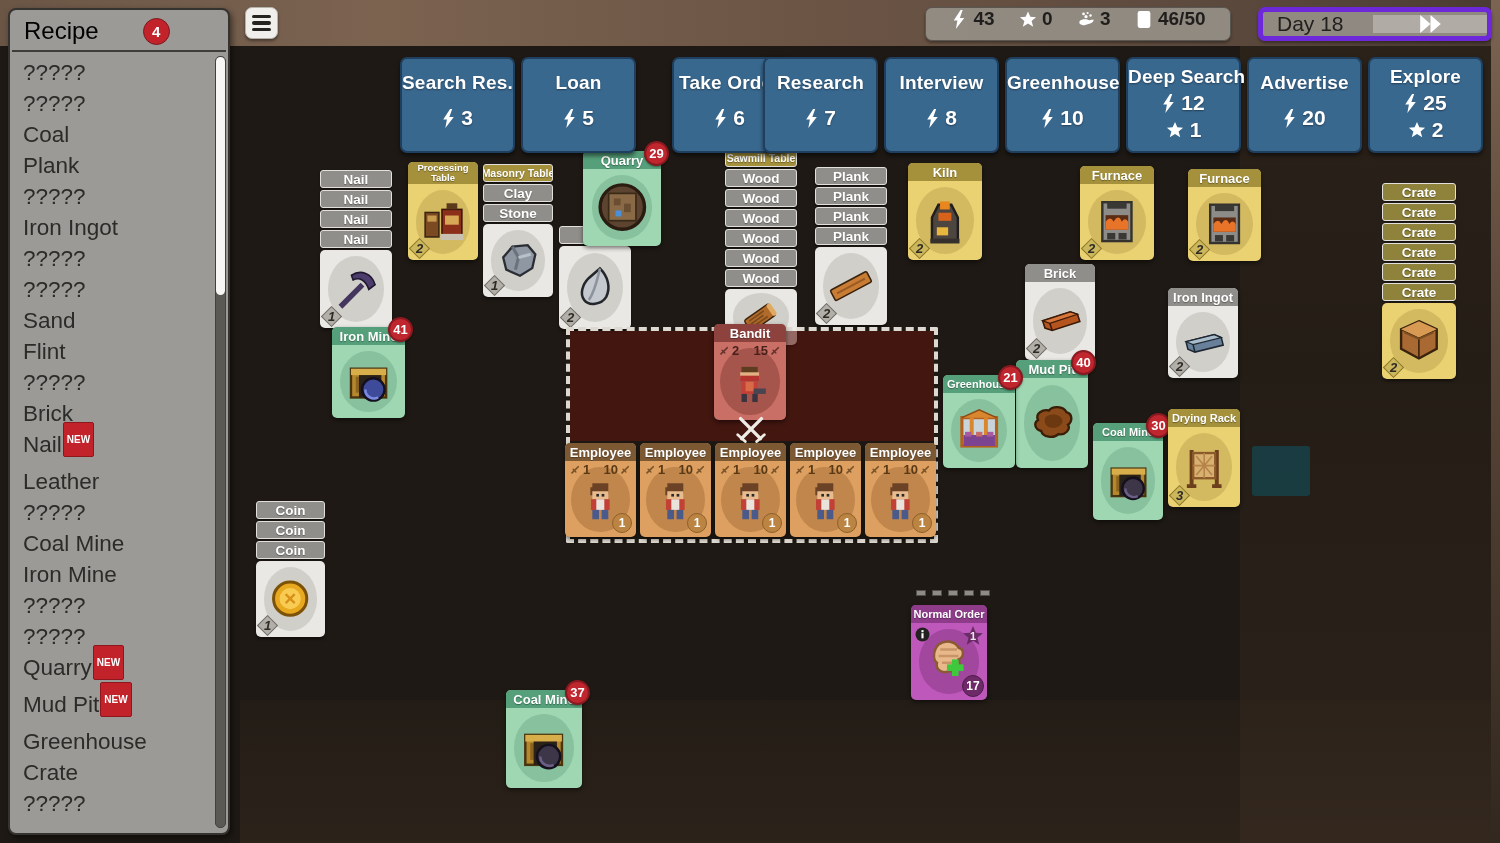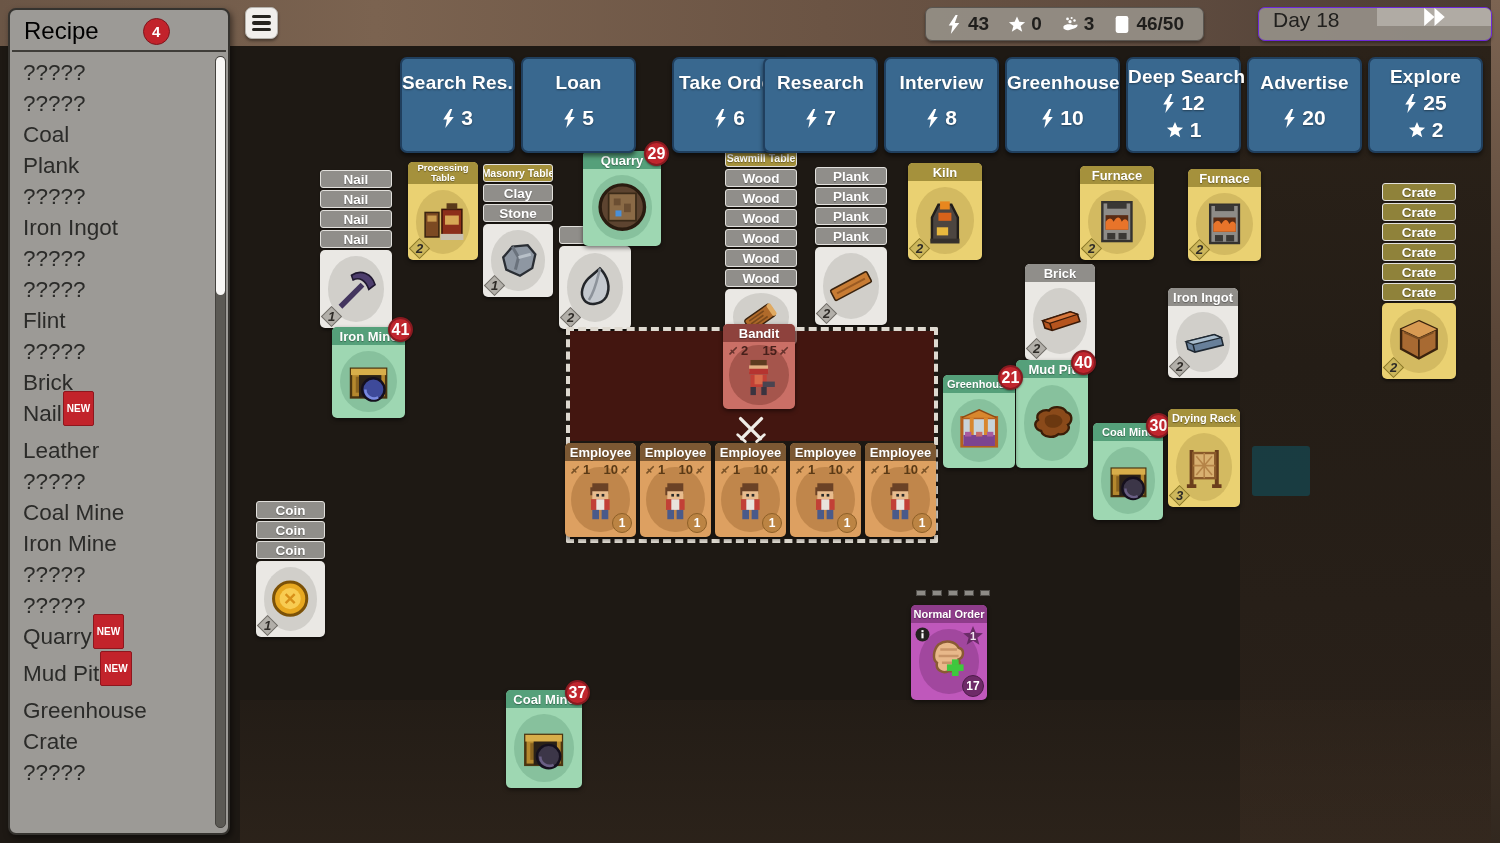--- a/index.html
+++ b/index.html
@@ -19,26 +19,26 @@
 .rp-div{border-top:2px solid #3f3d39;margin:2px 2px 0 2px}
 #recipe-list{padding:5px 8px 0 13px}
 .r-item{font-size:22.5px;color:#2b2b29;line-height:31px;white-space:nowrap}
 .new-badge{display:inline-block;background:#c2232b;color:#fff;font-size:10px;font-weight:bold;padding:1px 3px;border-radius:2px;position:relative;top:-9px;margin-left:1px;border:1px solid #8e161d}
 .sb-track{position:absolute;right:2px;top:46px;bottom:5px;width:11px;background:#5b5954;border-radius:5px;border:1px solid #44423e}
 .sb-thumb{position:absolute;left:0;top:0;width:9px;height:238px;background:#f8f7f5;border-radius:5px}
 
 #menu-btn{position:absolute;left:245px;top:7px;width:33px;height:32px;background:#f1efec;border-radius:7px;border:1px solid #b5b2ac;display:flex;align-items:center;justify-content:center;box-shadow:0 2px 3px rgba(0,0,0,.4);z-index:10;cursor:pointer}
 .hb{display:flex;flex-direction:column;gap:3px}
 .hb i{display:block;width:19px;height:3.5px;background:#26241f;border-radius:2px}
-#stats-pill{position:absolute;left:925px;top:7px;width:279px;height:34px;background:rgba(148,143,135,.93);border:1px solid #595550;border-radius:7px;display:flex;align-items:center;justify-content:space-evenly;box-shadow:0 2px 3px rgba(0,0,0,.35);z-index:10}
+#stats-pill{position:absolute;left:925px;top:7px;width:306px;height:34px;background:rgba(148,143,135,.93);border:1px solid #595550;border-radius:7px;display:flex;align-items:flex-start;justify-content:space-evenly;box-shadow:0 2px 3px rgba(0,0,0,.35);z-index:10}
 .stat{display:flex;align-items:center;gap:5px}
 .stat .ic{width:18px;height:19px;display:flex}
 .stat .ic svg{width:100%;height:100%}
 .stat .sv{font-size:19px;font-weight:bold;color:#1f1e1c}
-#day-pill{position:absolute;left:1258px;top:7px;width:234px;height:34px;background:rgba(148,143,135,.93);border:1px solid #6d28d9;border-radius:7px;display:flex;align-items:flex-start;overflow:hidden;box-shadow:0 2px 3px rgba(0,0,0,.35);z-index:10}
+#day-pill{position:absolute;left:1258px;top:7px;width:234px;height:34px;background:rgba(148,143,135,.93);border:5px solid #6d28d9;border-radius:7px;display:flex;align-items:center;overflow:hidden;box-shadow:0 2px 3px rgba(0,0,0,.35);z-index:10}
 .day-label{flex:1;display:flex;align-items:center;padding-left:14px;font-size:21px;color:#21201e}
 .ff-btn{width:114px;background:rgba(178,173,165,.95);display:flex;align-items:center;justify-content:center;cursor:pointer}
 .ff-ic{width:27px;height:18px}.ff-ic svg{width:100%;height:100%}
 
 #sell-btn{position:absolute;left:255px;top:57px;width:120px;height:96px;background:#4c4a47;border:2px solid #2e2c29;border-radius:7px;color:#fff;box-shadow:0 3px 4px rgba(0,0,0,.5);z-index:10;cursor:pointer}
 .sell-ic{width:42px;height:44px;margin:4px auto 0}.sell-ic svg{width:100%;height:100%}
 .action-btn{position:absolute;top:57px;width:115px;height:96px;background:#39688f;border:2px solid #203f5e;border-radius:7px;color:#fff;box-shadow:0 3px 4px rgba(0,0,0,.5);z-index:10;cursor:pointer}
 .ab-label{text-align:center;font-size:19px;font-weight:bold;margin-top:13px;letter-spacing:.2px;text-shadow:0 1px 2px rgba(0,0,0,.4);white-space:nowrap}
 .two-row .ab-label{margin-top:7px}
 .cost{display:flex;align-items:center;justify-content:center;gap:6px;margin-top:12px}
@@ -71,21 +71,21 @@
 .t-bar{height:18px;border-radius:5px 5px 0 0;display:flex;align-items:center;justify-content:center;color:#fff;font-weight:bold;font-size:13px;text-shadow:0 1px 1px rgba(0,0,0,.35);white-space:nowrap;overflow:hidden}
 .t-bar.small{font-size:11px}
 .t-bar.two-line{height:22px;font-size:9.5px;line-height:1.05;text-align:center;white-space:normal;padding:0 3px}
 .t-body{position:absolute;left:0;right:0;bottom:0;border-radius:0 0 5px 5px}
 .c-yellow{background:#ead172}.c-yellow .t-bar{background:#a5913c}
 .c-mint{background:#9ed7b2}.c-mint .t-bar{background:#55a07a}
 .c-whitegray{background:#eae8e4}.c-whitegray .t-bar{background:#908e8a}
 .c-red{background:#ca6f66}.c-red .t-bar{background:#8e423d}
 .c-tan{background:#dda061}.c-tan .t-bar{background:#7c5833}
 .c-purple{background:#bf58bb}.c-purple .t-bar{background:#8e3c8a}
-.badge{position:absolute;top:-10px;right:-8px;width:25px;height:25px;border-radius:50%;background:#c0262e;border:2px solid #871a20;color:#fff;font-size:16px;font-weight:bold;display:flex;align-items:center;justify-content:center;z-index:3;box-shadow:0 1px 2px rgba(0,0,0,.4)}
+.badge{position:absolute;top:-10px;right:-8px;width:25px;height:25px;border-radius:50%;background:#c0262e;border:2px solid #871a20;color:#fff;font-size:13px;font-weight:bold;display:flex;align-items:center;justify-content:center;z-index:3;box-shadow:0 1px 2px rgba(0,0,0,.4)}
 .u-stats{position:absolute;left:0;right:0;top:19px;display:flex;justify-content:space-between;padding:0 5px;font-size:13px;font-weight:bold;z-index:2}
 .c-red .u-stats{color:#47201b}
 .c-tan .u-stats{color:#5a3a16}
 .u-stat{display:flex;align-items:center;gap:2px}
 .u-stat .sw{width:11px;height:11px;display:flex;opacity:.75}
 .u-stat .sw svg{width:100%;height:100%}
 .u-blob{position:absolute;left:9%;right:9%;top:25%;bottom:5%;border-radius:50%}
 .c-red .u-blob{background:rgba(80,25,18,.3)}
 .c-tan .u-blob{background:rgba(125,75,25,.3)}
 .u-art{position:absolute;left:20%;right:20%;top:36%;bottom:11%}
@@ -122,20 +122,21 @@
     <div class="rp-div"></div>
     <div id="recipe-list">
         <div class="r-item"><span>?????</span></div>
         <div class="r-item"><span>?????</span></div>
         <div class="r-item"><span>Coal</span></div>
         <div class="r-item"><span>Plank</span></div>
         <div class="r-item"><span>?????</span></div>
         <div class="r-item"><span>Iron Ingot</span></div>
         <div class="r-item"><span>?????</span></div>
         <div class="r-item"><span>?????</span></div>
+        <div class="r-item"><span>Sand</span></div>
         <div class="r-item"><span>Flint</span></div>
         <div class="r-item"><span>?????</span></div>
         <div class="r-item"><span>Brick</span></div>
         <div class="r-item"><span>Nail</span><span class="new-badge">NEW</span></div>
         <div class="r-item"><span>Leather</span></div>
         <div class="r-item"><span>?????</span></div>
         <div class="r-item"><span>Coal Mine</span></div>
         <div class="r-item"><span>Iron Mine</span></div>
         <div class="r-item"><span>?????</span></div>
         <div class="r-item"><span>?????</span></div>
@@ -490,21 +491,21 @@
               <g transform="rotate(-28 16 16)">
                 <rect x="3" y="12" width="26" height="7.5" rx="1" fill="#c87c34" stroke="#3a230e"></rect>
                 <path d="M6 15.7 H26" stroke="#9a5a22" stroke-width="1.3"></path>
               </g>
             </svg></div>
           <div class="val">
             <b>2</b>
           </div>
         </div>
       </div>
-      <div class="card tcard c-red" style="left: 714px; top: 324px; width: 72px; z-index: 5; height: 85px; margin-left: 9px;">
+      <div class="card tcard c-red" style="left: 714px; top: 324px; width: 72px; z-index: 5; height: 96px;">
         <div class="t-bar">
           <span>Bandit</span>
         </div>
         <div class="u-stats">
           <span class="u-stat">
             <i class="sw">
               <svg viewBox="0 0 12 12">
                 <path d="M2.2 9.8 L9 3" stroke="currentColor" stroke-width="1.9" stroke-linecap="round"></path>
                 <path d="M3.4 5.8 L6.4 8.8" stroke="currentColor" stroke-width="1.6" stroke-linecap="round"></path>
               </svg>

